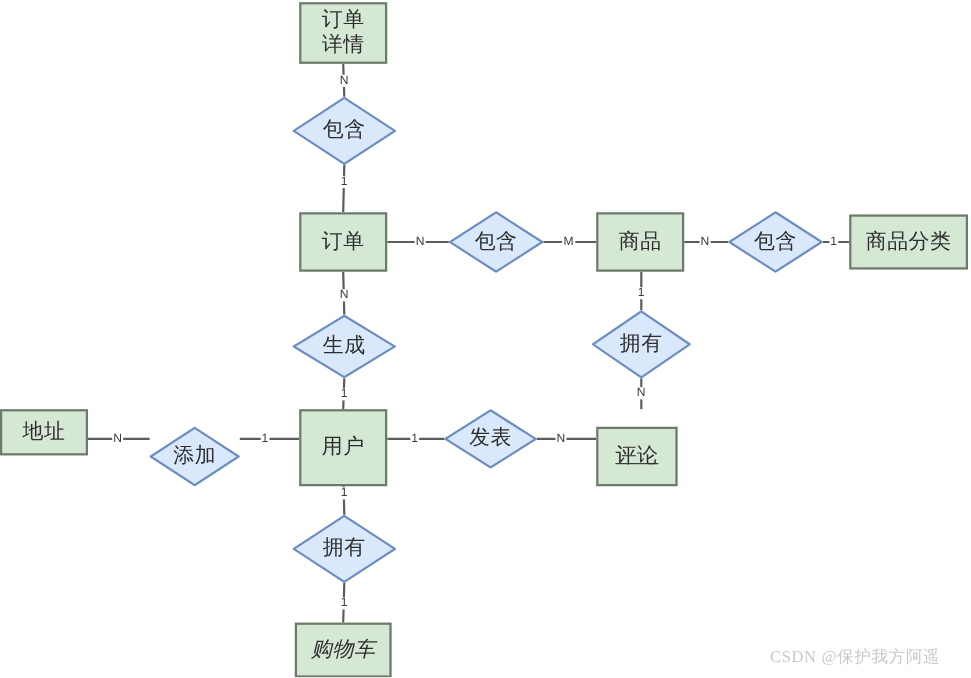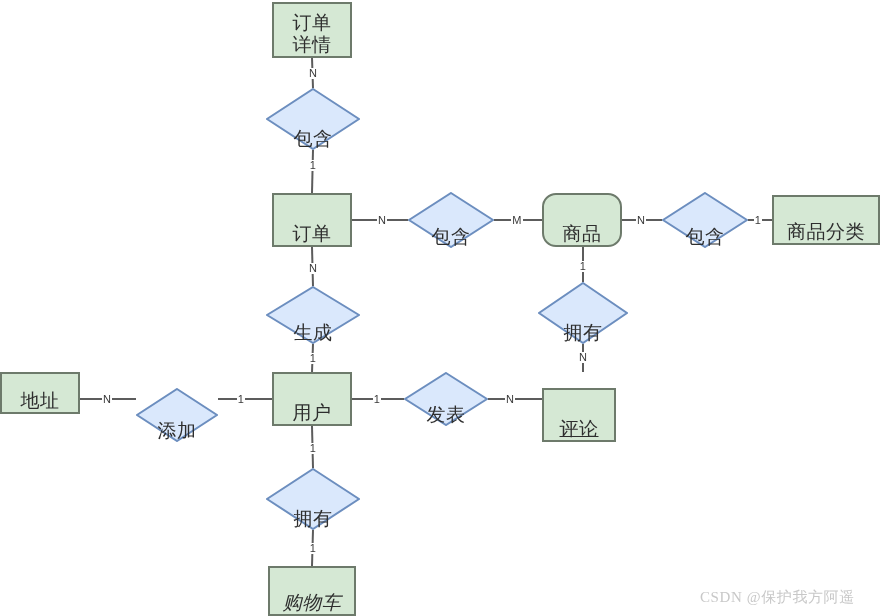--- a/index.html
+++ b/index.html
@@ -21,21 +21,21 @@
     position: absolute;
     left: 0;
     top: 0;
     width: 883px;
     height: 616px;
   }
   .node {
     position: absolute;
     box-sizing: border-box;
     display: flex;
-    align-items: flex-end;
+    align-items: center;
     justify-content: center;
     text-align: center;
     color: #2e2e2e;
     font-size: 19px;
     line-height: 1.15;
     letter-spacing: 0.5px;
     white-space: pre-line;
   }
   .entity {
     background: #d5e8d4;
@@ -96,24 +96,24 @@
       <line x1="352" y1="399" x2="404" y2="399" stroke="#5c5c5c" stroke-width="2"></line>
       <line x1="488" y1="399" x2="542" y2="399" stroke="#5c5c5c" stroke-width="2"></line>
       <line x1="312" y1="426" x2="313" y2="468" stroke="#5c5c5c" stroke-width="2"></line>
       <line x1="313" y1="530" x2="312" y2="566" stroke="#5c5c5c" stroke-width="2"></line>
     </svg>
 
   <div id="nodes-layer">
       <div class="node entity" style="left: 272px; top: 2px; width: 80px; height: 56px; background: rgb(213, 232, 212); border-color: rgb(109, 122, 107);"><span>订单
 详情</span></div>
       <div class="node entity" style="left: 272px; top: 193px; width: 80px; height: 54px; background: rgb(213, 232, 212); border-color: rgb(109, 122, 107);"><span>订单</span></div>
-      <div class="node entity" style="left: 542px; top: 193px; width: 80px; height: 54px; background: rgb(213, 232, 212); border-color: rgb(109, 122, 107); border-radius: 14px;"><span>商品</span></div>
+      <div class="node entity" style="left: 542px; top: 193px; width: 80px; height: 54px; background: rgb(213, 232, 212); border-color: rgb(109, 122, 107);"><span>商品</span></div>
       <div class="node entity" style="left: 772px; top: 195px; width: 108px; height: 50px; background: rgb(213, 232, 212); border-color: rgb(109, 122, 107);"><span>商品分类</span></div>
       <div class="node entity" style="left: 0px; top: 372px; width: 80px; height: 42px; background: rgb(213, 232, 212); border-color: rgb(109, 122, 107);"><span>地址</span></div>
-      <div class="node entity" style="left: 272px; top: 372px; width: 80px; height: 54px; background: rgb(213, 232, 212); border-color: rgb(109, 122, 107);"><span>用户</span></div>
+      <div class="node entity" style="left: 272px; top: 372px; width: 80px; height: 70px; background: rgb(213, 232, 212); border-color: rgb(109, 122, 107);"><span>用户</span></div>
       <div class="node entity" style="left: 542px; top: 388px; width: 74px; height: 54px; background: rgb(213, 232, 212); border-color: rgb(109, 122, 107); text-decoration: underline;"><span>评论</span></div>
       <div class="node entity" style="left: 268px; top: 566px; width: 88px; height: 50px; background: rgb(213, 232, 212); border-color: rgb(109, 122, 107); font-style: italic;"><span>购物车</span></div>
       <div class="node relationship" style="left: 266px; top: 88px; width: 94px; height: 62px;"><svg class="rel-shape" viewBox="0 0 94 62">
           <polygon points="47,1 93,31 47,61 1,31" fill="#dae8fc" stroke="#6c8ebf" stroke-width="2"></polygon>
         </svg><span class="rel-label">包含</span></div>
       <div class="node relationship" style="left: 408px; top: 192px; width: 86px; height: 56px;"><svg class="rel-shape" viewBox="0 0 86 56">
           <polygon points="43,1 85,28 43,55 1,28" fill="#dae8fc" stroke="#6c8ebf" stroke-width="2"></polygon>
         </svg><span class="rel-label">包含</span></div>
       <div class="node relationship" style="left: 662px; top: 192px; width: 86px; height: 56px;"><svg class="rel-shape" viewBox="0 0 86 56">
           <polygon points="43,1 85,28 43,55 1,28" fill="#dae8fc" stroke="#6c8ebf" stroke-width="2"></polygon>

